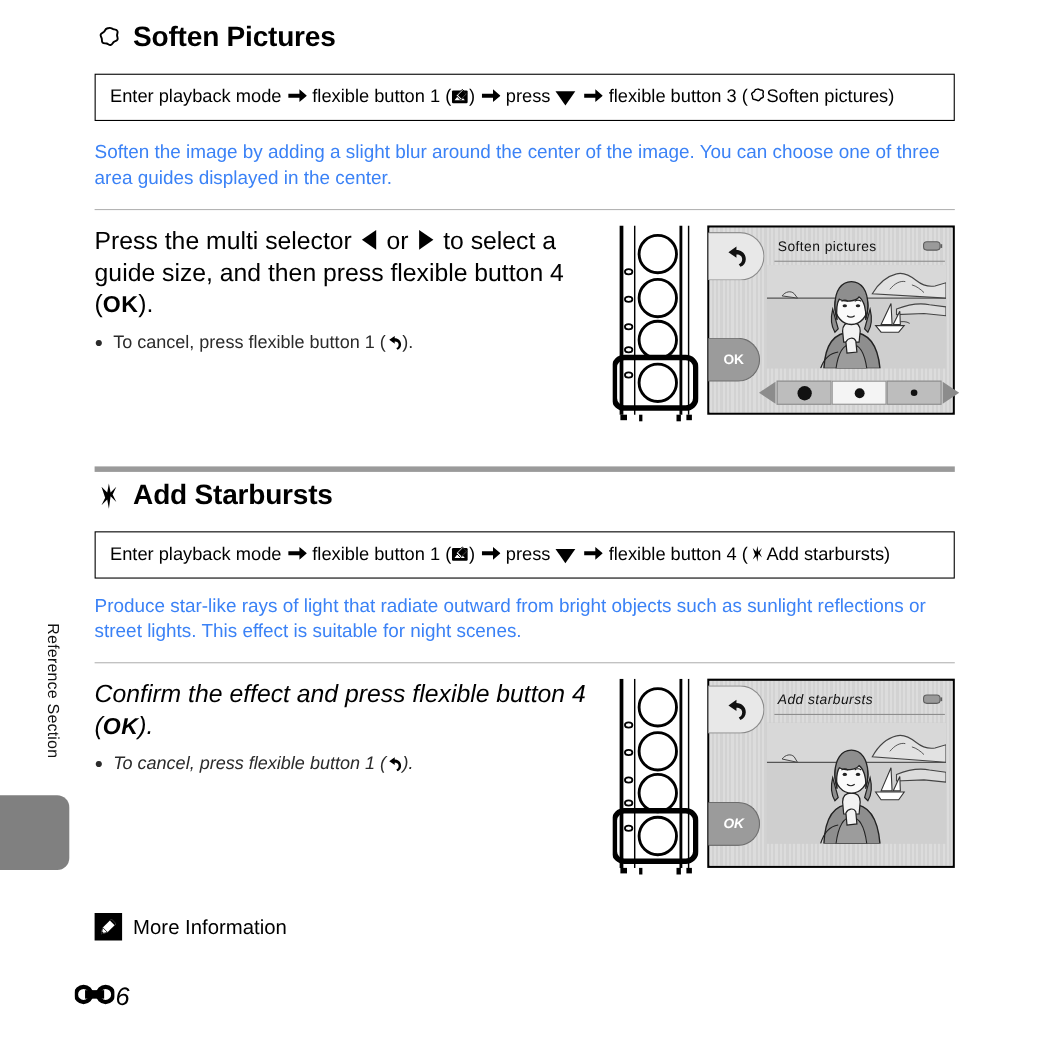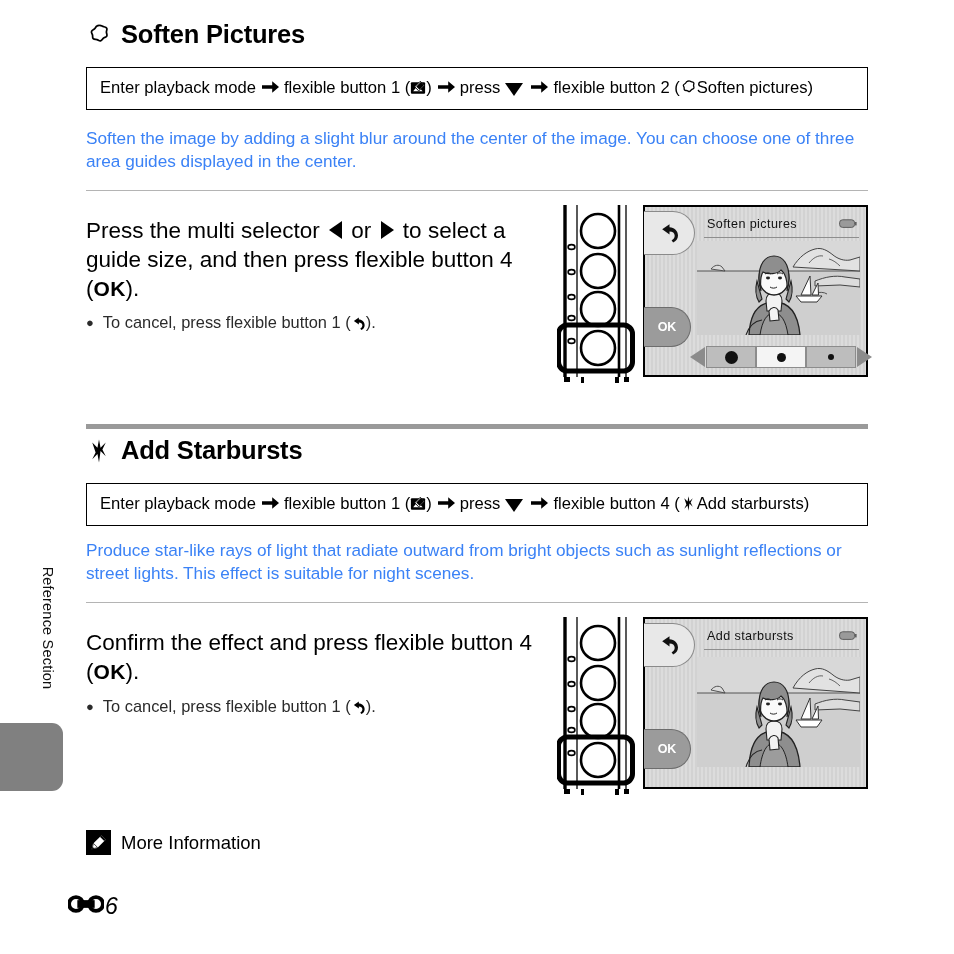--- a/index.html
+++ b/index.html
@@ -133,21 +133,20 @@
   .step-row {
     display: flex;
     align-items: flex-start;
   }
   .step-text { flex: 0 0 470px; }
   .step-head {
     font-size: 22.5px;
     line-height: 1.28;
     font-weight: 400;
     color: #000;
-    margin-top: 12px;
   }
   .step-head .ok {
     font-weight: bold;
     font-size: 21px;
     letter-spacing: .3px;
   }
   .bullet {
     margin-top: 10px;
     font-size: 16.4px;
     color: #2b2b2b;
@@ -274,21 +273,21 @@
             <path d="M0 5.2h10.2V1.2L17 7l-6.8 5.8V8.8H0z" fill="#000"></path>
           </svg>
       </span>
       <span class="txt">press</span>
       <span class="tri-down"></span>
       <span class="arrow-r">
         <svg width="17" height="14" viewBox="0 0 17 14">
             <path d="M0 5.2h10.2V1.2L17 7l-6.8 5.8V8.8H0z" fill="#000"></path>
           </svg>
       </span>
-      <span class="txt">flexible button 2 (</span>
+      <span class="txt">flexible button 3 (</span>
       <span class="inline-ico" style="margin:0 1px;">
         <svg width="15" height="15" viewBox="0 0 24 24">
           <path d="M12 1.6c2.2-.6 3.3 1 4.9 1.3 1.7.3 3 .3 3.6 1.9.6 1.6-.6 2.7-.4 4.3.2 1.6 1.2 2.8.3 4.2-.9 1.4-2.4 1.1-3.6 2.2-1.2 1.1-1.5 2.6-3.1 2.9-1.6.3-2.4-1-3.9-1.4-1.5-.4-3 .2-4.1-1-1.1-1.2-.4-2.6-.8-4.1-.4-1.5-1.6-2.4-1-3.9.6-1.5 2.1-1.5 3.2-2.6 1.1-1.1 1.3-2.7 2.9-3.3 .7-.3 1.3-.4 2-.5z" fill="none" stroke="#000" stroke-width="2.1"></path>
         </svg>
       </span>
       <span class="txt"> Soften pictures)</span>
     </div>
 
     <div class="para" style="margin-top:17px; width:779px;">Soften the image by adding a slight blur around the center of the image. You can choose one of three area guides displayed in the center.</div>
 
@@ -454,21 +453,21 @@
           <path d="M12 0.5l1.55 8.3 5.2-5.2-3.35 6.85 8.1-1.45-8.1 1.45 3.35 6.85-5.2-5.2L12 23.5l-1.55-8.4-5.2 5.2 3.35-6.85-8.1 1.45 8.1-1.45L5.25 3.6l5.2 5.2z" fill="#000"></path>
         </svg>
       </span>
       <span class="txt"> Add starbursts)</span>
     </div>
 
     <div class="para" style="margin-top:13px; width:779px;">Produce star-like rays of light that radiate outward from bright objects such as sunlight reflections or street lights. This effect is suitable for night scenes.</div>
 
     <div class="rule-thin" style="margin-top:16px;"></div>
 
-    <div class="step-row" style="margin-top:14px;">
+    <div class="step-row" style="margin-top:14px;font-style:italic;">
       <div class="step-text">
         <div class="step-head">
           <span>Confirm the effect and press flexible button 4 (</span><span class="ok">OK</span><span>).</span>
         </div>
         <div class="bullet">
           <span class="dot">●</span>
           <span><span>To cancel, press flexible button 1 (</span><span class="inline-ico">
                 <svg width="15" height="15" viewBox="0 0 22 22">
                   <path d="M11.5 5.2V2.2L4.2 7.3l7.3 5.1V9.4c3.1 0 5.2 1.4 5.2 4.3 0 2.3-1.3 3.8-3.1 4.6l1.5 2.3c3-1.2 4.9-3.7 4.9-7 0-4.8-3.6-8.4-8.5-8.4z" fill="#000"></path>
                 </svg>

